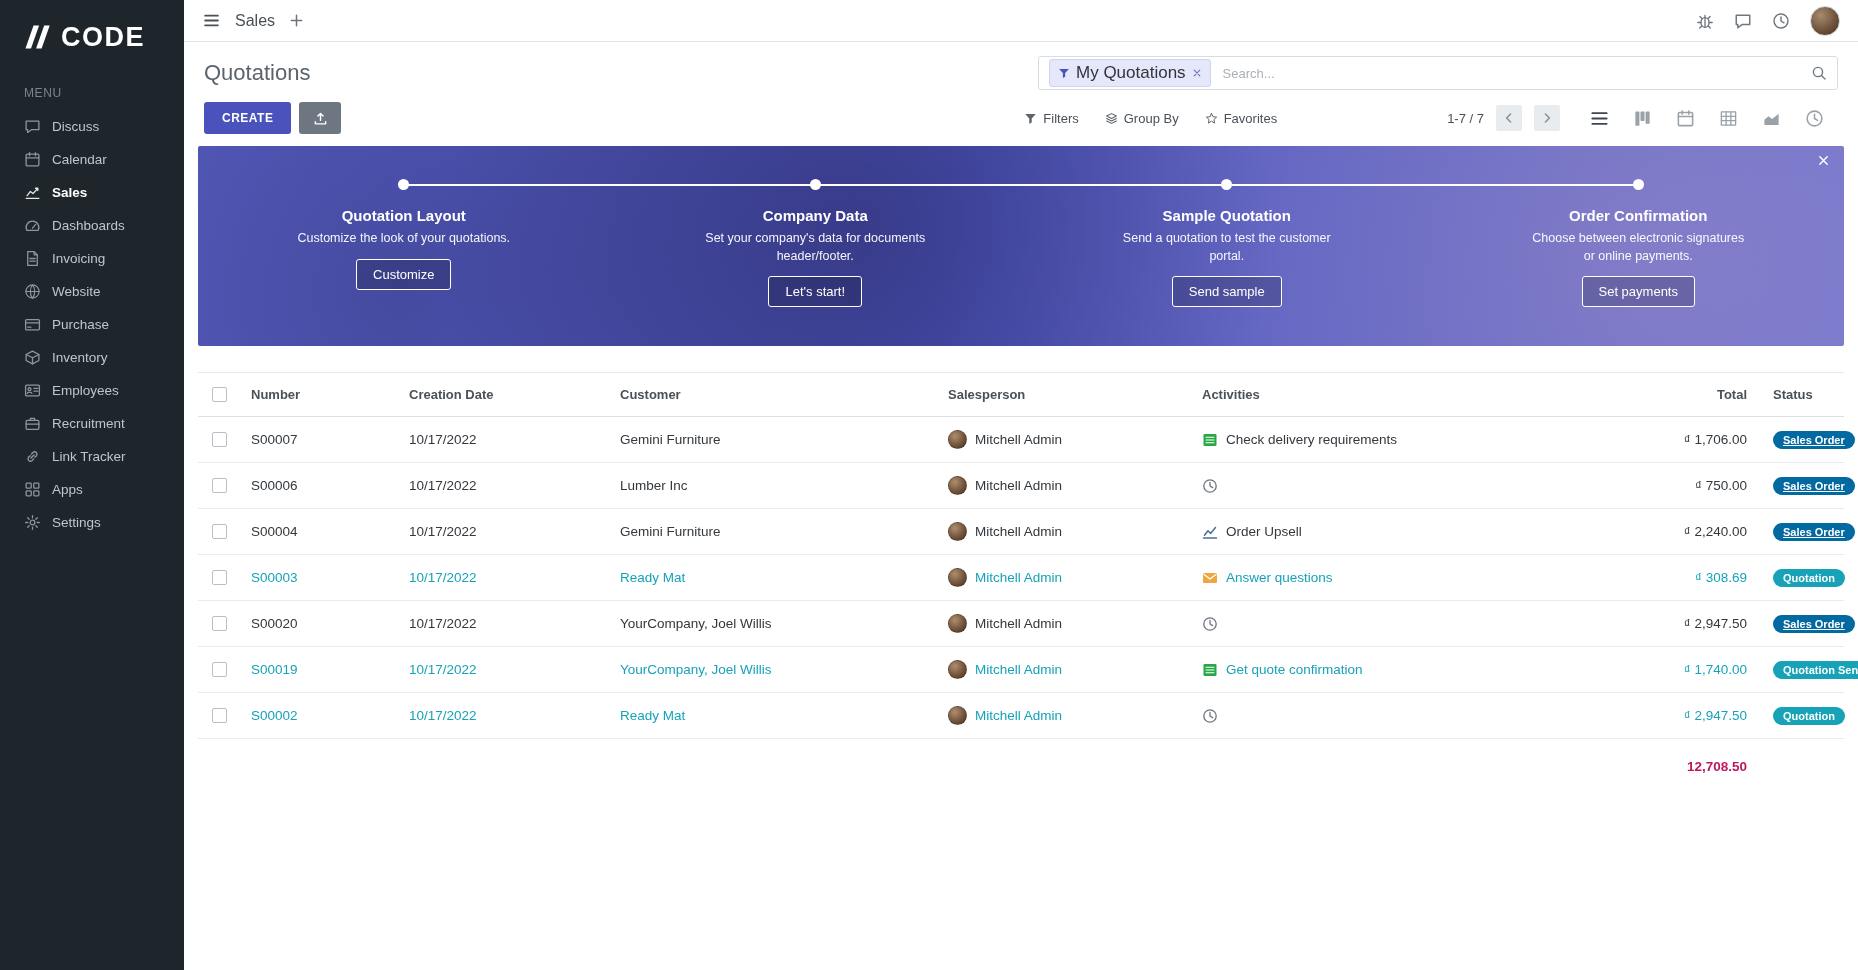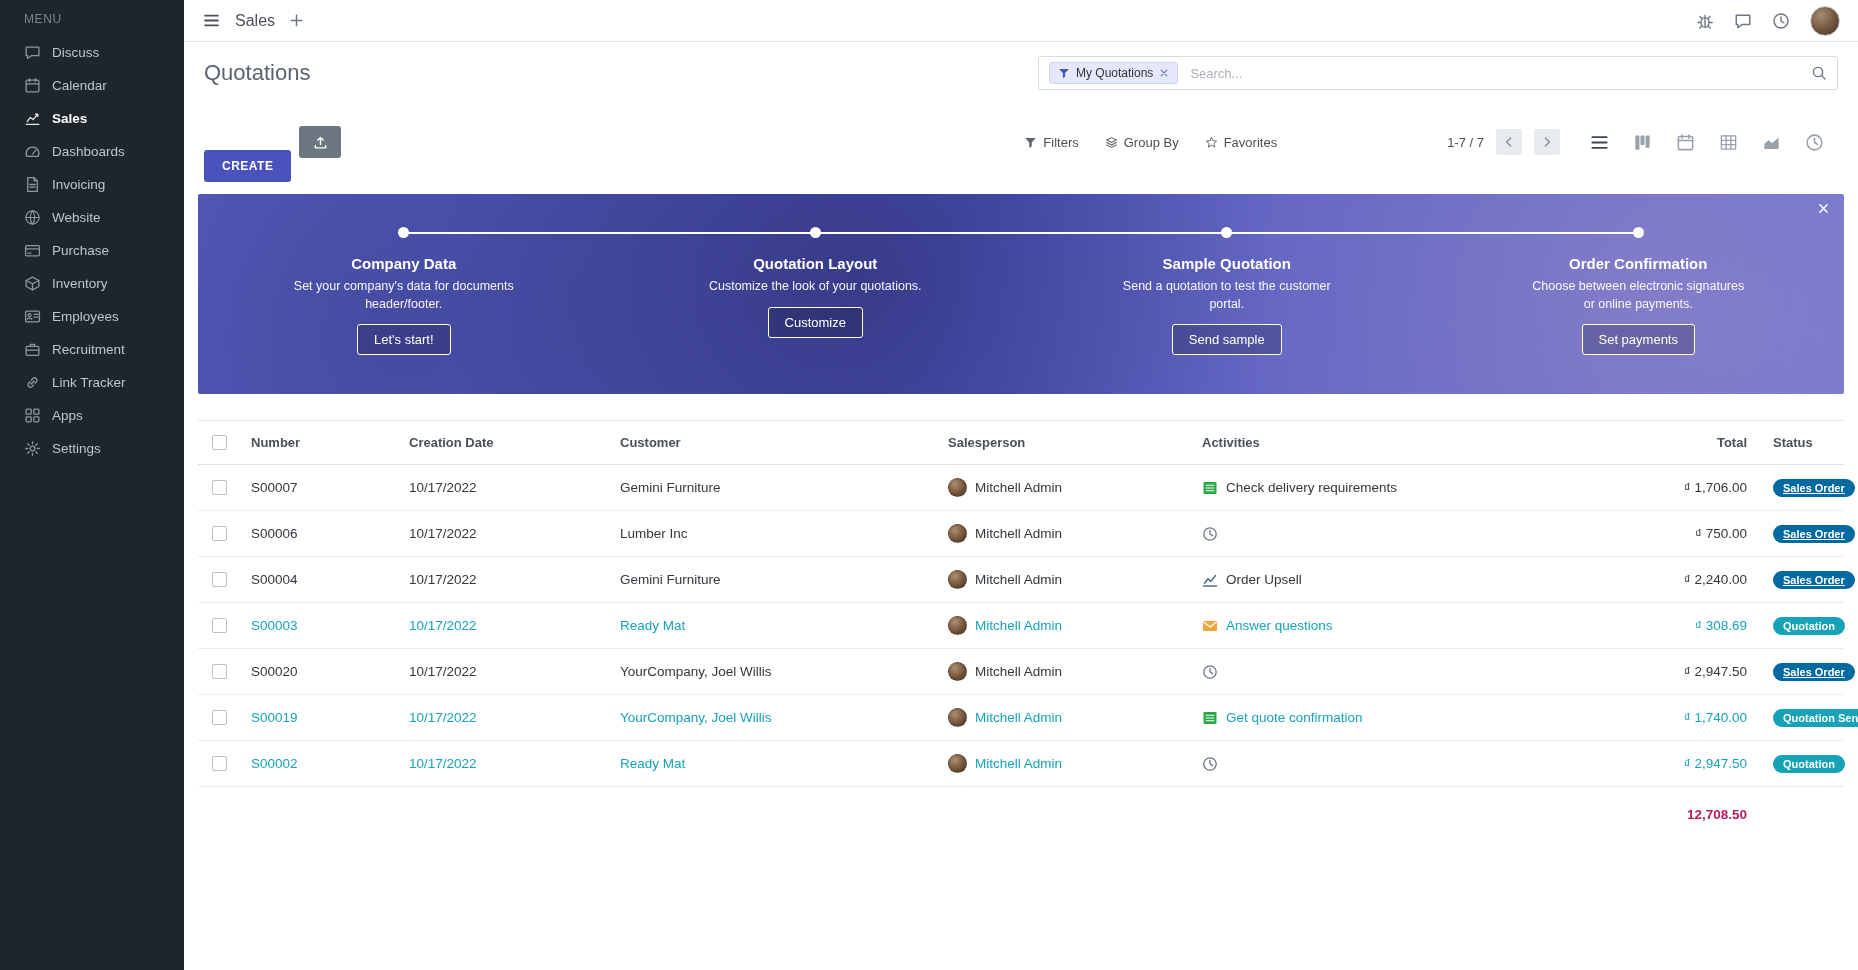--- a/index.html
+++ b/index.html
@@ -34,30 +34,30 @@
   .avatar{width:30px;height:30px;border-radius:50%;border:1px solid #cfd4d9;cursor:pointer;
     background:radial-gradient(circle at 35% 30%,#a78b6f,#6b4f39 60%,#43301f);}
 
   
   .control{padding:14px 20px 12px 20px;}
   .ctrl-top{display:flex;align-items:center;}
   .page-title{font-size:22px;color:#5b646c;font-weight:400;}
   .searchbar{margin-left:auto;width:800px;height:34px;border:1px solid #d9dde2;border-radius:3px;
     display:flex;align-items:center;padding:0 10px;gap:10px;background:#fff;}
   .facet{display:inline-flex;align-items:center;gap:6px;background:#e5e7fa;border:1px solid #cfd3f2;
-    border-radius:3px;padding:3px 8px;font-size:12px;color:#32353b;white-space:nowrap;}
+    border-radius:3px;padding:3px 8px;font-size:17px;color:#32353b;white-space:nowrap;}
   .facet-ico{width:12px;height:12px;color:#4a52bc;}
   .facet-x{width:10px;height:10px;color:#6a6fb8;cursor:pointer;}
   .search-input{flex:1;border:none;outline:none;font-size:13px;color:#495057;background:transparent;}
   .search-input::placeholder{color:#aab0b7;}
   .search-ico{width:16px;height:16px;color:#6e7780;cursor:pointer;}
 
   .ctrl-bottom{display:flex;align-items:center;margin-top:12px;}
   .btn-create{background:#4a52bc;color:#fff;font-size:12px;font-weight:700;letter-spacing:.5px;
-    border:none;border-radius:3px;padding:0 18px;height:32px;cursor:pointer;font-family:inherit;margin-top:48px;}
+    border:none;border-radius:3px;padding:0 18px;height:32px;cursor:pointer;font-family:inherit;}
   .btn-upload{background:#6e7681;border:none;border-radius:3px;width:42px;height:32px;margin-left:8px;
     display:flex;align-items:center;justify-content:center;cursor:pointer;}
   .btn-upload .ico{width:15px;height:15px;color:#fff;}
   .tools{display:flex;gap:26px;margin-left:auto;}
   .tool{display:flex;align-items:center;gap:6px;font-size:13px;color:#495057;cursor:pointer;}
   .tool .ico{width:13px;height:13px;color:#5d646b;}
   .pager{display:flex;align-items:center;gap:12px;margin-left:170px;font-size:13px;color:#495057;}
   .pg-btn{width:26px;height:26px;background:#e9ecef;border:none;border-radius:2px;color:#8a9199;
     display:flex;align-items:center;justify-content:center;cursor:pointer;padding:6px;}
   .switcher{display:flex;align-items:center;gap:24px;margin-left:30px;margin-right:14px;}
@@ -106,20 +106,29 @@
   .badge-teal{background:#17a2b8;}
   tr.hl td{color:#17a2b8;}
   tfoot td{padding:20px 0;font-weight:700;color:#be185d;}
 </style>
 </head>
 <body>
 
 <div class="app">
 
   <aside class="sidebar">
+    <div class="logo">
+      <span class="logo-mark">
+          <svg viewBox="0 0 26 22" fill="currentColor">
+            <path d="M10 1 3 21h4.8L14.8 1z"></path>
+            <path d="M19.2 1l-7 20H17L24 1z"></path>
+          </svg>
+        </span>
+      <span class="logo-text">CODE</span>
+    </div>
     <div class="menu-label">MENU</div>
     <nav id="sidebar-items">
     <div class="side-item">
       <span class="side-icon">
             <svg viewBox="0 0 16 16" fill="none" stroke="currentColor" stroke-linecap="round" stroke-linejoin="round" stroke-width="1.2">
               <path d="M2 3h12v8H7l-3.6 2.6V11H2z"></path>
             </svg>
           </span>
       <span class="side-label">Discuss</span>
     </div>
@@ -401,30 +410,30 @@
     <section class="banner">
       <span class="banner-close">
           <svg viewBox="0 0 16 16" fill="none" stroke="currentColor" stroke-linecap="round" stroke-linejoin="round" stroke-width="1.8">
             <path d="M3.5 3.5l9 9M12.5 3.5l-9 9"></path>
           </svg>
         </span>
       <div class="steps-line"></div>
       <div class="steps" id="steps">
       <div class="step">
         <span class="dot"></span>
+        <div class="step-title">Quotation Layout</div>
+        <div class="step-desc">Customize the look of your quotations.</div>
+        <button class="step-btn">Customize</button>
+      </div>
+
+      <div class="step">
+        <span class="dot"></span>
         <div class="step-title">Company Data</div>
         <div class="step-desc">Set your company's data for documents header/footer.</div>
         <button class="step-btn">Let's start!</button>
-      </div>
-
-      <div class="step">
-        <span class="dot"></span>
-        <div class="step-title">Quotation Layout</div>
-        <div class="step-desc">Customize the look of your quotations.</div>
-        <button class="step-btn">Customize</button>
       </div>
 
       <div class="step">
         <span class="dot"></span>
         <div class="step-title">Sample Quotation</div>
         <div class="step-desc">Send a quotation to test the customer portal.</div>
         <button class="step-btn">Send sample</button>
       </div>
 
       <div class="step">

